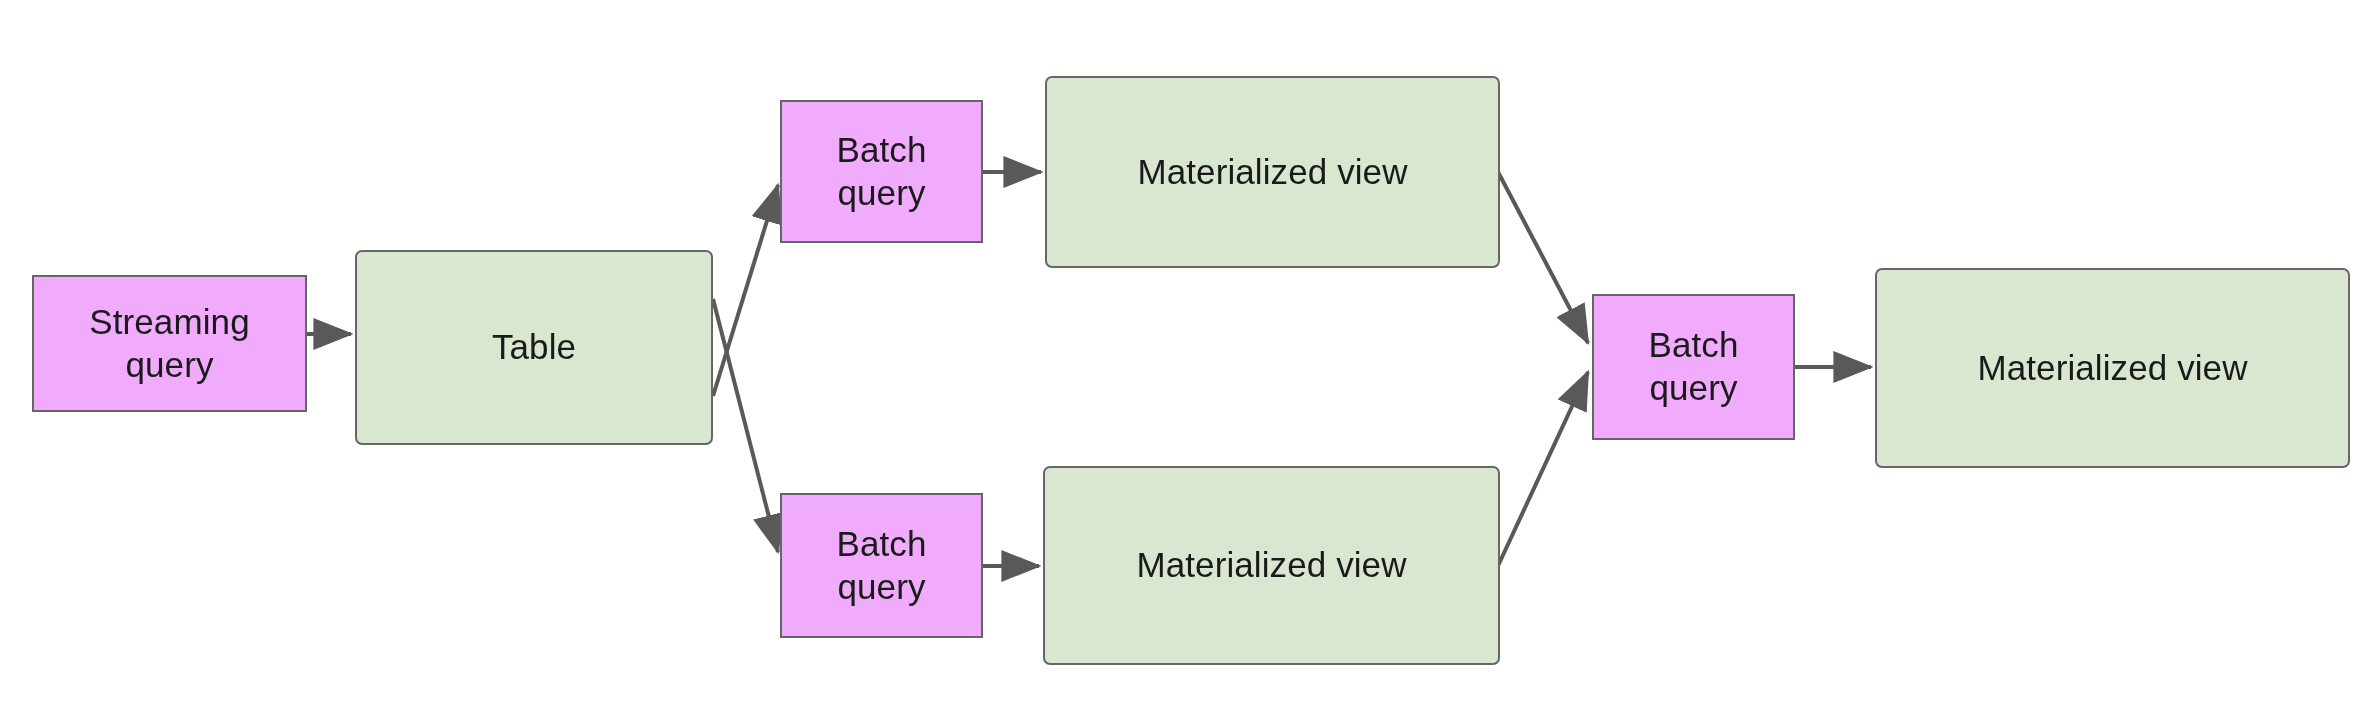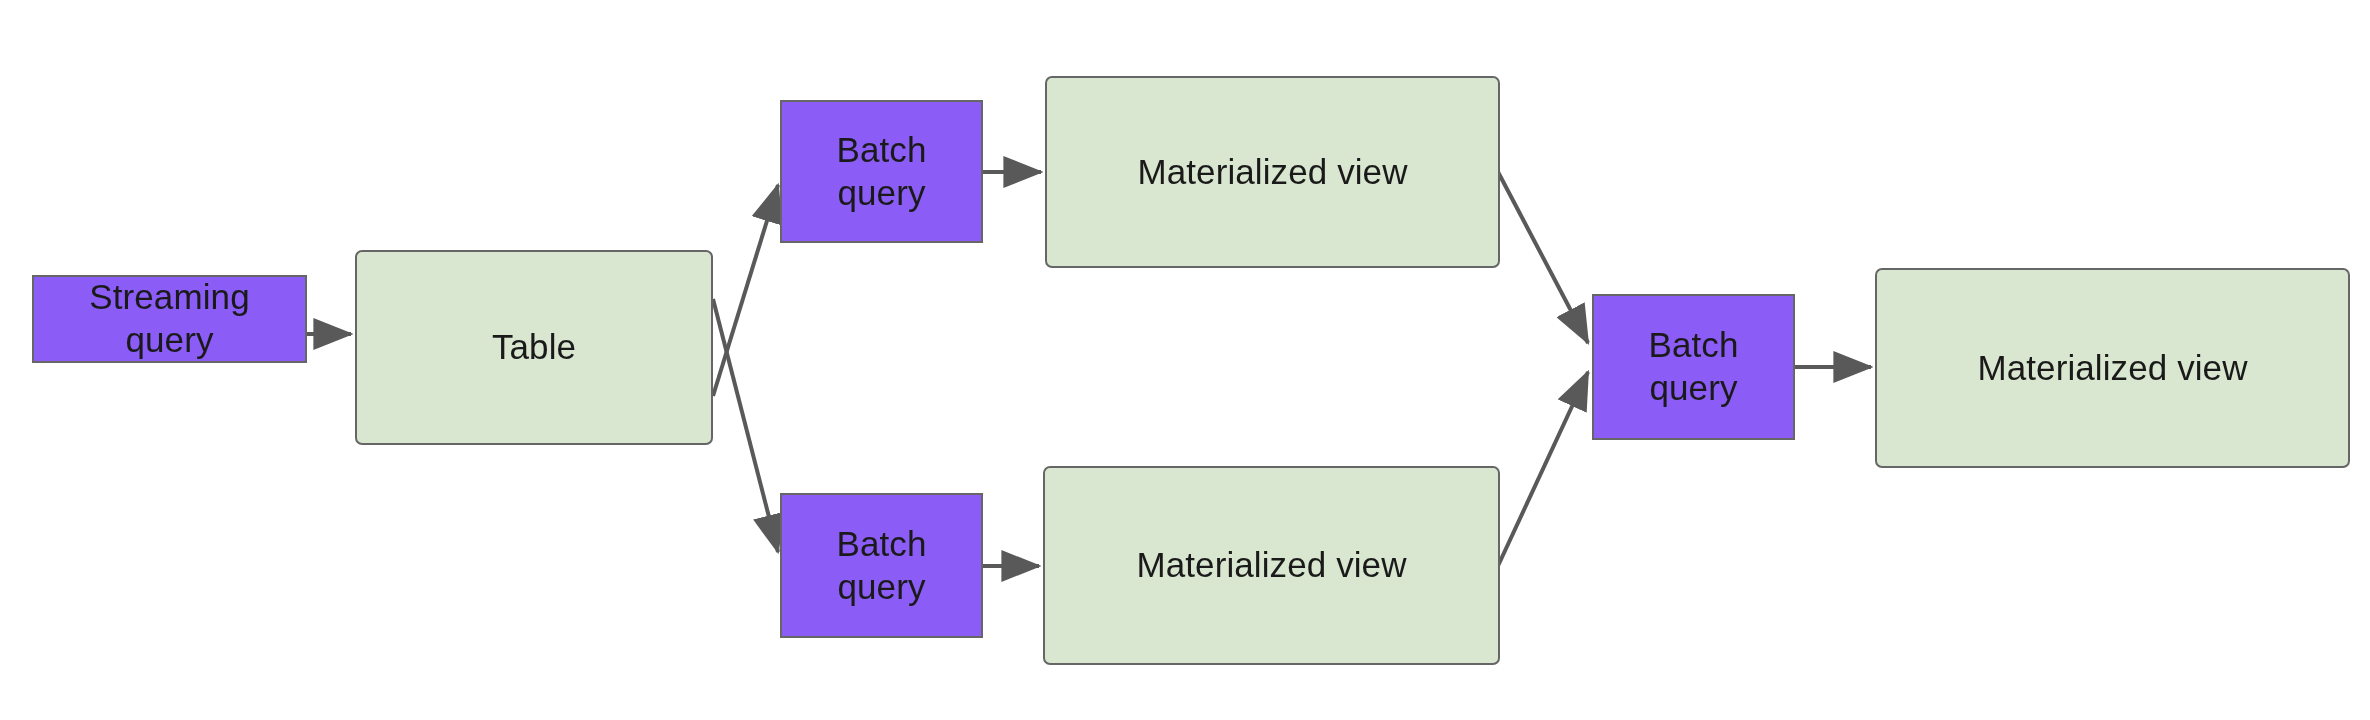--- a/index.html
+++ b/index.html
@@ -31,21 +31,21 @@
     justify-content: center;
     text-align: center;
     color: #1a1a1a;
     font-size: 35px;
     line-height: 1.22;
     border: 2px solid #666666;
     letter-spacing: 0.1px;
     white-space: pre-line;
   }
   .node.process {
-    background: #8b5cf6;
+    background: #f0abfc;
     border-radius: 0;
   }
   .node.store {
     background: #d9e7d0;
     border-radius: 7px;
   }
 </style>
 </head>
 <body>
 
@@ -68,21 +68,21 @@
 
     <line x1="983" y1="566" x2="1039" y2="566" stroke="#595959" stroke-width="4" marker-end="url(#arrowhead)"></line>
 
     <line x1="1497" y1="170" x2="1588" y2="343" stroke="#595959" stroke-width="4" marker-end="url(#arrowhead)"></line>
 
     <line x1="1497" y1="568" x2="1588" y2="372" stroke="#595959" stroke-width="4" marker-end="url(#arrowhead)"></line>
 
     <line x1="1795" y1="367" x2="1871" y2="367" stroke="#595959" stroke-width="4" marker-end="url(#arrowhead)"></line>
   </svg>
 
-  <div class="node process" style="left:32px; top:275px; width:275px; height:88px;">
+  <div class="node process" style="left:32px; top:275px; width:275px; height:137px;">
     <span>Streaming
 query</span>
   </div>
 
   <div class="node store" style="left:355px; top:250px; width:358px; height:195px;text-align:right;">
     <span>Table</span>
   </div>
 
   <div class="node process" style="left:780px; top:100px; width:203px; height:143px;">
     <span>Batch

